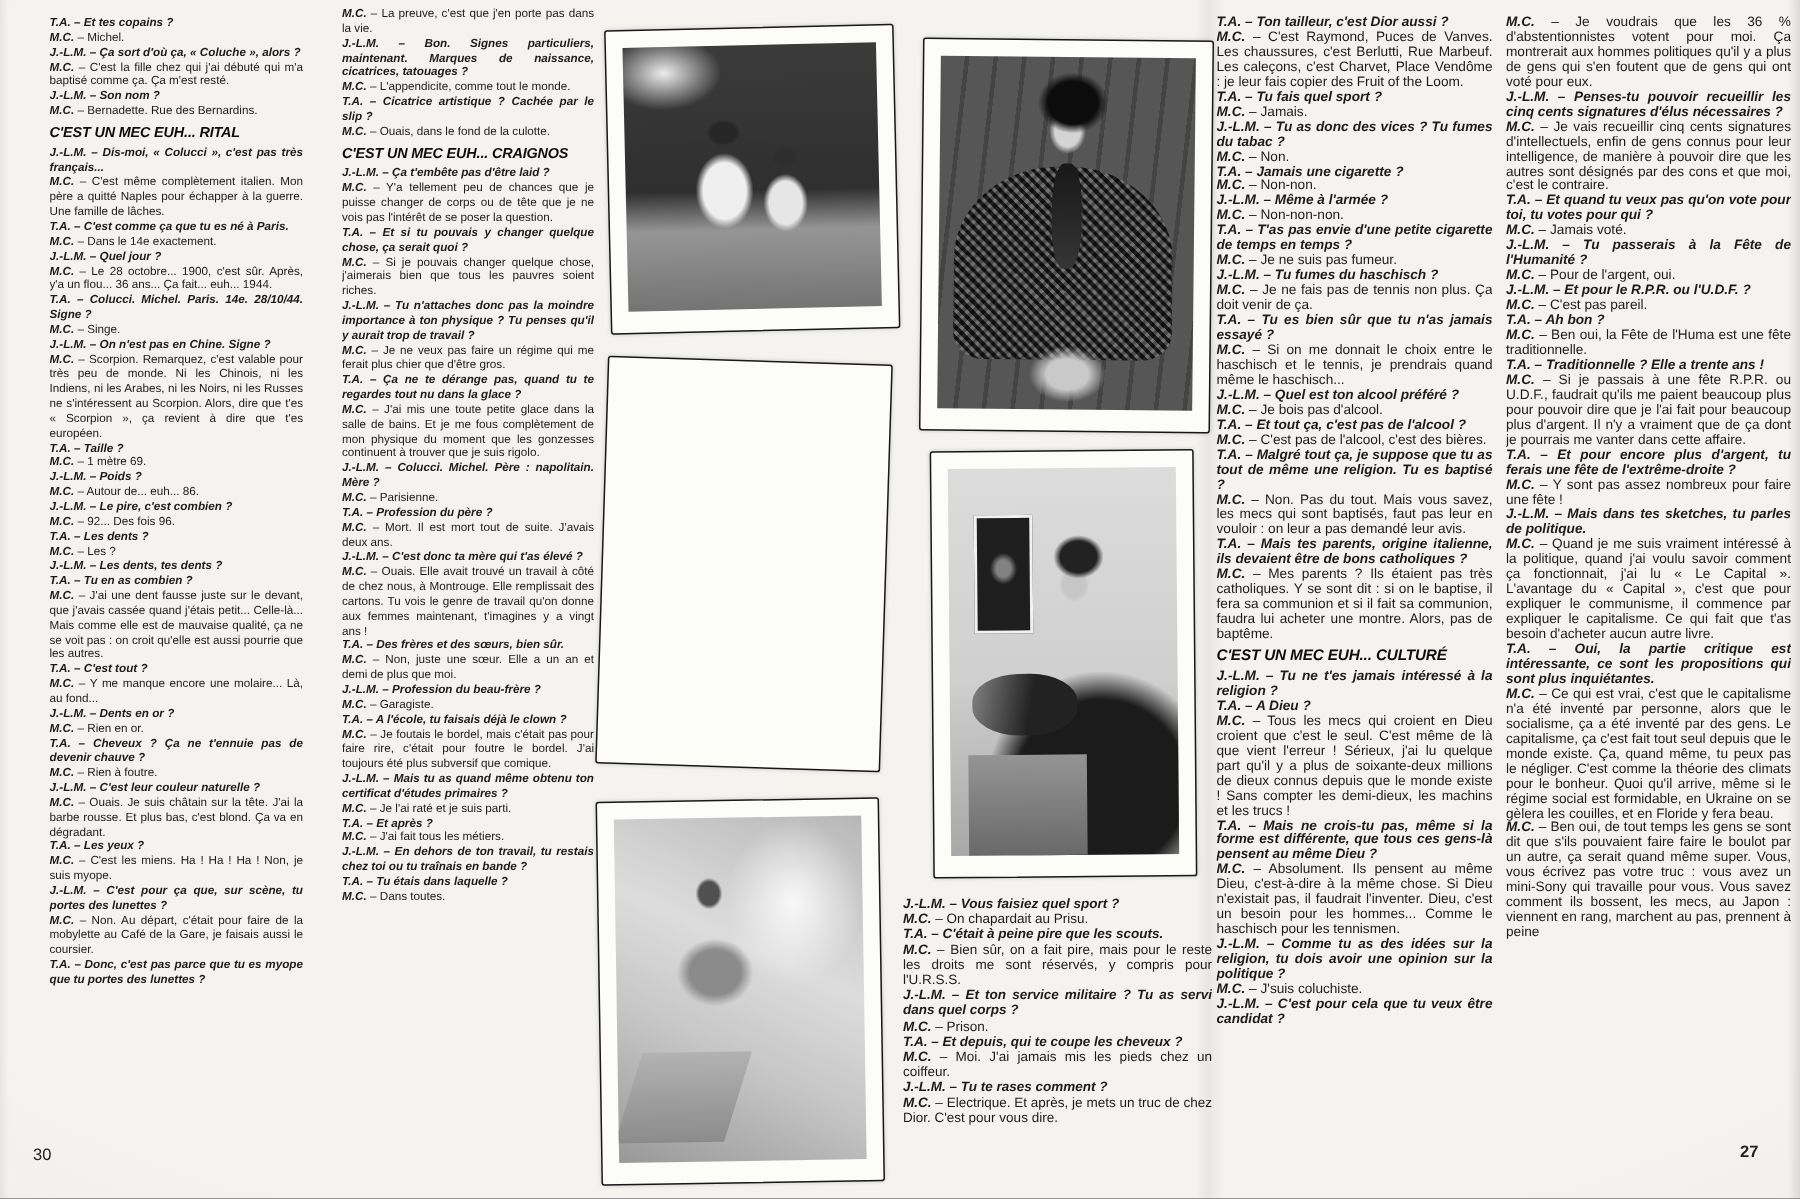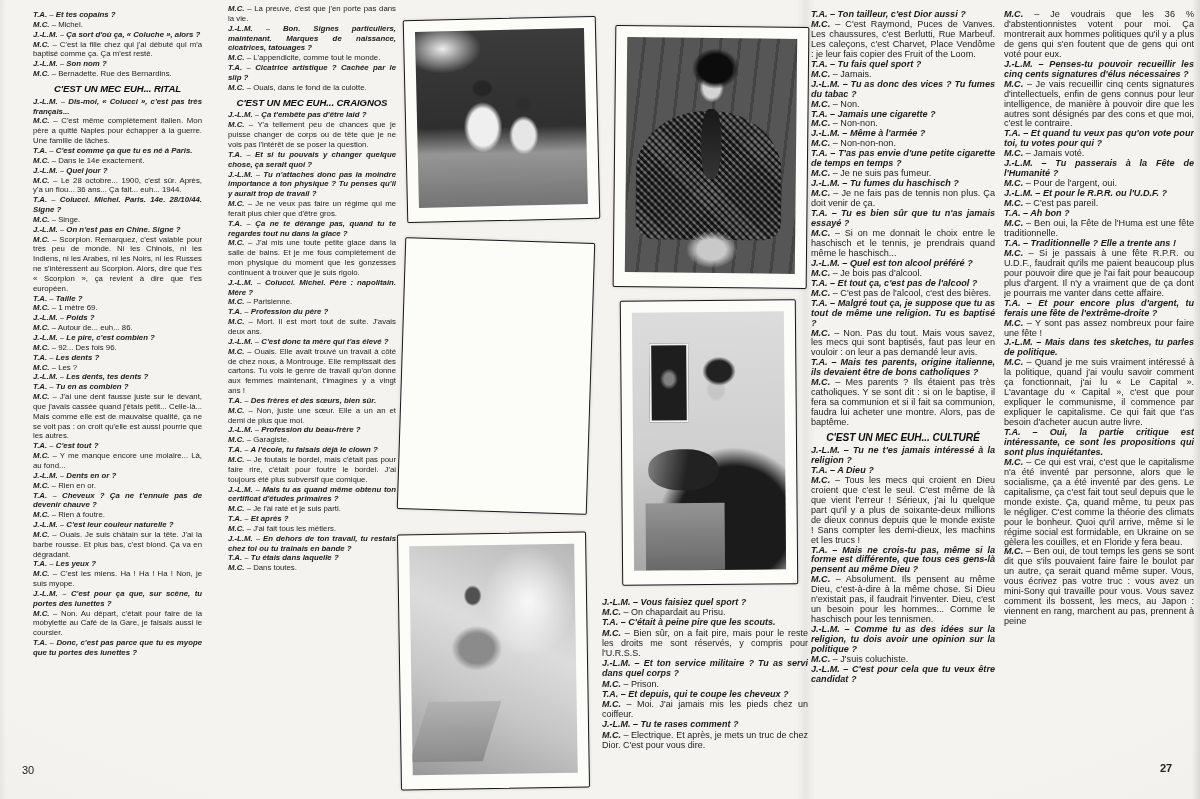--- a/index.html
+++ b/index.html
@@ -13,21 +13,21 @@
     font-family:"Liberation Sans", sans-serif;
     color:#1b1b1b;
   }
   .col{position:absolute;text-align:justify;overflow:hidden;}
   .col p{margin:0;}
   .lp{font-size:7.8px;line-height:9.85px;}
   .rp{font-size:9.1px;line-height:9.95px;}
   .cb{font-size:9.0px;line-height:10.2px;}
   .line .speaker{font-weight:bold;font-style:italic;}
   .line.q{font-weight:bold;font-style:italic;}
-  .heading{font-weight:bold;font-style:italic;text-align:center;margin:5px 0 3px !important;letter-spacing:-.1px;color:#0d0d0d;}
+  .heading{font-weight:bold;font-style:italic;margin:5px 0 3px !important;letter-spacing:-.1px;color:#0d0d0d;}
   .lp .heading{font-size:9.6px;}
   .rp .heading{font-size:10.2px;}
   .pagenum{position:absolute;font-size:11px;color:#222;}
   
   .photo{position:absolute;background:#fcfcf9;border:1.6px solid #17171c;border-radius:2px;
          box-shadow:0 0 3px rgba(0,0,0,.18);padding:11px 11px 14px;box-sizing:border-box;}
   .photo .img{position:relative;width:100%;height:100%;overflow:hidden;filter:grayscale(1) contrast(1.05);}
   .feat{position:absolute;}
   
   #photoA1 .img{background:
@@ -128,20 +128,21 @@
   <div class="col lp" style="left:228px;top:4px;width:168px;height:782px;">
       <p class="line a"><span class="speaker">M.C.</span> – La preuve, c'est que j'en porte pas dans la vie.</p>
       <p class="line q"><span class="speaker">J.-L.M.</span> – Bon. Signes particuliers, maintenant. Marques de naissance, cicatrices, tatouages ?</p>
       <p class="line a"><span class="speaker">M.C.</span> – L'appendicite, comme tout le monde.</p>
       <p class="line q"><span class="speaker">T.A.</span> – Cicatrice artistique ? Cachée par le slip ?</p>
       <p class="line a"><span class="speaker">M.C.</span> – Ouais, dans le fond de la culotte.</p>
       <p class="heading">C'EST UN MEC EUH... CRAIGNOS</p>
       <p class="line q"><span class="speaker">J.-L.M.</span> – Ça t'embête pas d'être laid ?</p>
       <p class="line a"><span class="speaker">M.C.</span> – Y'a tellement peu de chances que je puisse changer de corps ou de tête que je ne vois pas l'intérêt de se poser la question.</p>
       <p class="line q"><span class="speaker">T.A.</span> – Et si tu pouvais y changer quelque chose, ça serait quoi ?</p>
+      <p class="line a"><span class="speaker">M.C.</span> – Si je pouvais changer quelque chose, j'aimerais bien que tous les pauvres soient riches.</p>
       <p class="line q"><span class="speaker">J.-L.M.</span> – Tu n'attaches donc pas la moindre importance à ton physique ? Tu penses qu'il y aurait trop de travail ?</p>
       <p class="line a"><span class="speaker">M.C.</span> – Je ne veux pas faire un régime qui me ferait plus chier que d'être gros.</p>
       <p class="line q"><span class="speaker">T.A.</span> – Ça ne te dérange pas, quand tu te regardes tout nu dans la glace ?</p>
       <p class="line a"><span class="speaker">M.C.</span> – J'ai mis une toute petite glace dans la salle de bains. Et je me fous complètement de mon physique du moment que les gonzesses continuent à trouver que je suis rigolo.</p>
       <p class="line q"><span class="speaker">J.-L.M.</span> – Colucci. Michel. Père : napolitain. Mère ?</p>
       <p class="line a"><span class="speaker">M.C.</span> – Parisienne.</p>
       <p class="line q"><span class="speaker">T.A.</span> – Profession du père ?</p>
       <p class="line a"><span class="speaker">M.C.</span> – Mort. Il est mort tout de suite. J'avais deux ans.</p>
       <p class="line q"><span class="speaker">J.-L.M.</span> – C'est donc ta mère qui t'as élevé ?</p>
       <p class="line a"><span class="speaker">M.C.</span> – Ouais. Elle avait trouvé un travail à côté de chez nous, à Montrouge. Elle remplissait des cartons. Tu vois le genre de travail qu'on donne aux femmes maintenant, t'imagines y a vingt ans !</p>

